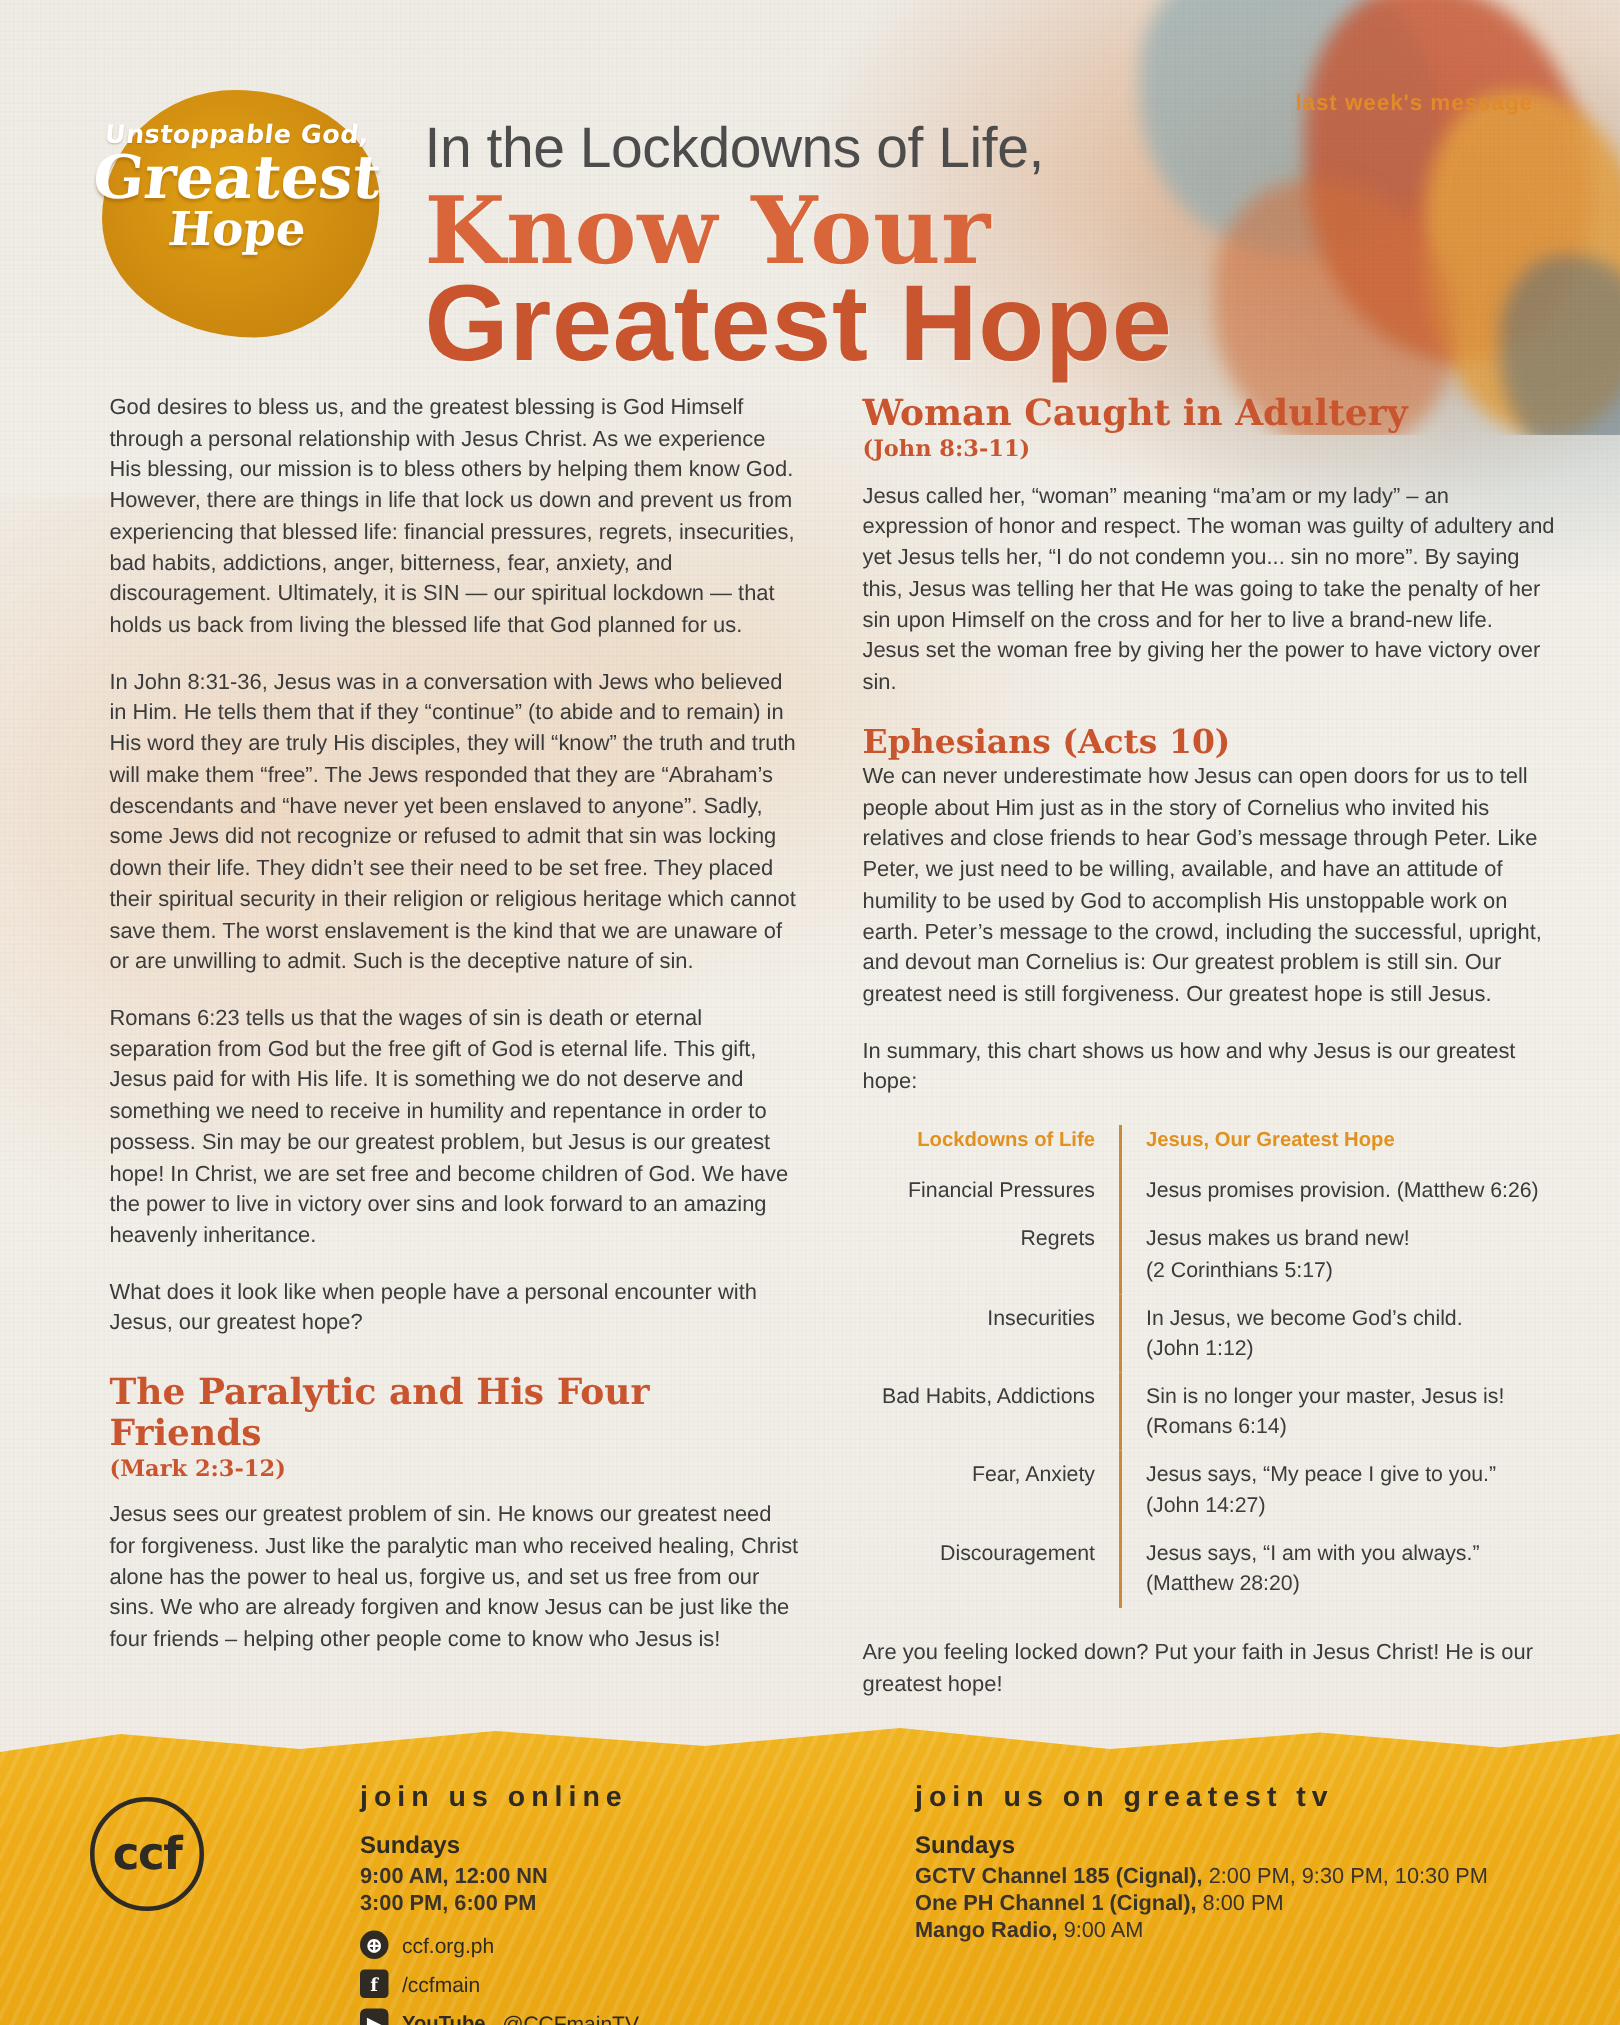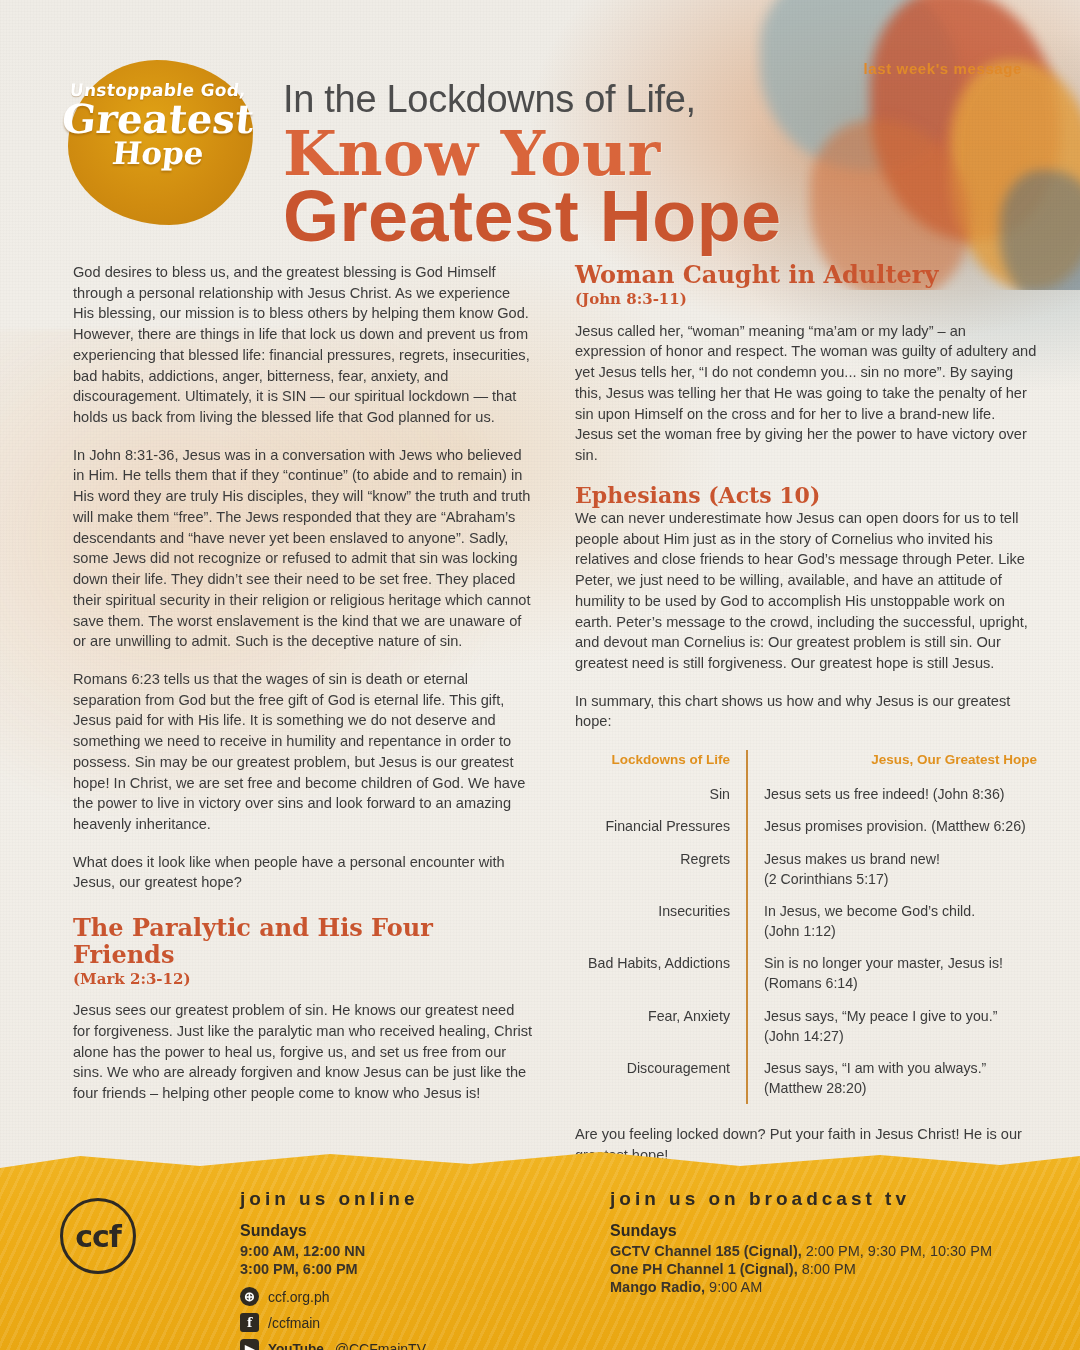--- a/index.html
+++ b/index.html
@@ -158,21 +158,21 @@
   .mt-sec { margin-top: 22px; }
 
   
   .chart { margin-top: 18px; width: 462px; }
   .chart table { border-collapse: collapse; width: 100%; }
   .chart th {
     font-size: 13.5px; font-weight: bold; color: #e0911f;
     padding-bottom: 9px; vertical-align: bottom;
   }
   .chart th.c1 { text-align: right; padding-right: 16px; width: 172px; }
-  .chart th.c2 { text-align: right; padding-left: 16px; border-left: 2px solid #c98b3a; }
+  .chart th.c2 { text-align: left; padding-left: 16px; border-left: 2px solid #c98b3a; }
   .chart td {
     font-size: 14.2px; color: #3b3b3b; padding: 6px 0; vertical-align: top;
   }
   .chart td.c1 { text-align: right; padding-right: 16px; width: 172px; }
   .chart td.c2 { text-align: left; padding-left: 16px; border-left: 2px solid #c98b3a; }
 
   .closing { margin-top: 20px; font-size: 14.6px; line-height: 1.42; color: #3b3b3b; }
 
   
   .footer {
@@ -275,24 +275,20 @@
 
     <div class="chart">
       <table>
         <thead>
           <tr>
             <th class="c1">Lockdowns of Life</th>
             <th class="c2">Jesus, Our Greatest Hope</th>
           </tr>
         </thead>
         <tbody id="chart-body">
-            <tr>
-              <td class="c1">Sin</td>
-              <td class="c2">Jesus sets us free indeed! (John 8:36)</td>
-            </tr>
             <tr>
               <td class="c1">Financial Pressures</td>
               <td class="c2">Jesus promises provision. (Matthew 6:26)</td>
             </tr>
             <tr>
               <td class="c1">Regrets</td>
               <td class="c2">Jesus makes us brand new!<br>(2 Corinthians 5:17)</td>
             </tr>
             <tr>
               <td class="c1">Insecurities</td>
@@ -337,21 +333,21 @@
           </div>
           <div class="f-item">
             <span class="ic yt">▶</span>
             <span class="yt-label">YouTube</span>
             <span>@CCFmainTV</span>
           </div>
         </div>
     </div>
 
     <div class="f-col tv">
-      <div class="f-head">join us on broadcast tv</div>
+      <div class="f-head">join us on greatest tv</div>
       <div class="f-sub">Sundays</div>
       <div id="tv-lines">
           <div class="f-line"><span>GCTV Channel 185 (Cignal),</span><span class="reg"> 2:00 PM, 9:30 PM, 10:30 PM</span></div>
           <div class="f-line"><span>One PH Channel 1 (Cignal),</span><span class="reg"> 8:00 PM</span></div>
           <div class="f-line"><span>Mango Radio,</span><span class="reg"> 9:00 AM</span></div>
         </div>
     </div>
   </div>
 
 </div>

